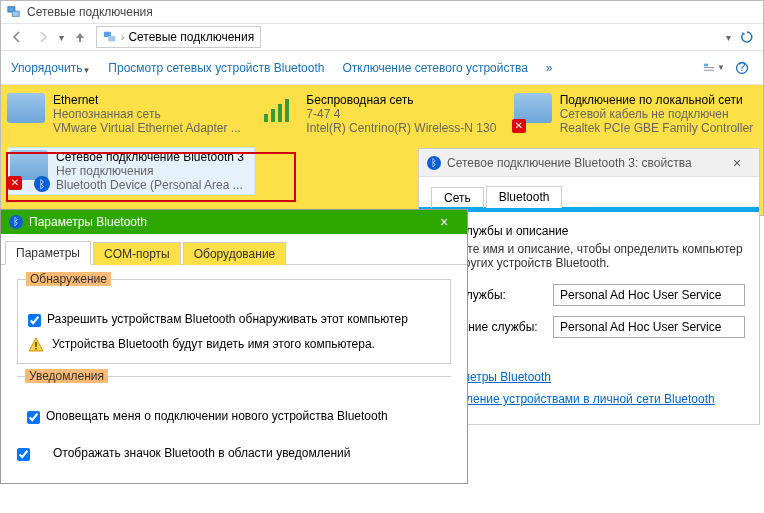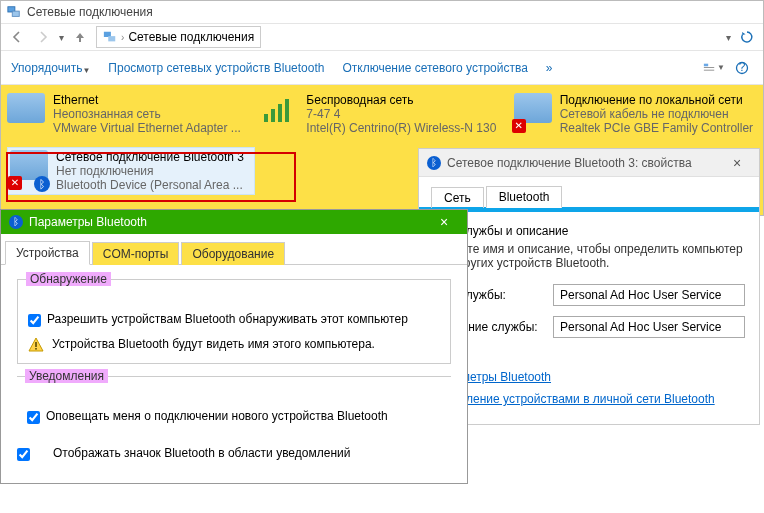--- a/index.html
+++ b/index.html
@@ -49,21 +49,21 @@
 .dlg1 { position: absolute; top: 209px; left: 0; width: 468px; background: #fff; border: 1px solid #999; z-index: 2; }
 .dlg1-title { height: 24px; background: #2ea800; color: #fff; display: flex; align-items: center; padding: 0 8px; gap: 6px; }
 .dlg1-title .close { margin-left: auto; width: 30px; text-align: center; color: #fff; font-size: 14px; }
 .dlg1-title .bt-badge { width: 14px; height: 14px; background: #0b5fd1; border-radius: 7px; color: #fff; font-size: 10px; line-height: 14px; text-align: center; }
 .tabs { display: flex; align-items: flex-end; padding: 6px 4px 0 4px; border-bottom: 1px solid #ccc; gap: 0; }
 .tab { padding: 4px 10px; border: 1px solid #ccc; border-bottom: none; background: #fff; margin-right: 2px; position: relative; top: 1px; color: #333; }
 .tab.active { background: #fff; border-bottom: 1px solid #fff; }
 .tab.inactive { background: #fde047; }
 .dlg1-body { padding: 14px 16px 22px 16px; }
 .group { border: 1px solid #ccc; padding: 10px 10px 10px 10px; margin-bottom: 12px; position: relative; }
-.group-title { position: absolute; top: -8px; left: 8px; background: #f0abfc; padding: 0 4px; color: #333; }
+.group-title { position: absolute; top: -8px; left: 8px; background: #fdba74; padding: 0 4px; color: #333; }
 .chk { display: flex; align-items: flex-start; gap: 6px; margin-top: 22px; }
 .chk input { margin-top: 2px; }
 .warn-row { display: flex; align-items: flex-start; gap: 8px; margin-top: 10px; }
 .warn-ico { width: 16px; height: 16px; }
 .distort { display: inline-block; }
 
 
 .dlg2 { position: absolute; top: 148px; left: 418px; width: 342px; background: #fff; border: 1px solid #ccc; z-index: 1; }
 .dlg2-title { height: 28px; background: #f0f0f0; display: flex; align-items: center; padding: 0 8px; gap: 6px; border-bottom: 1px solid #e0e0e0; }
 .dlg2-title .close { margin-left: auto; width: 28px; text-align: center; color: #555; font-size: 14px; }
@@ -218,21 +218,21 @@
 <div class="hl-red" id="hl-obnar"></div>
 <div class="hl-red" id="hl-link"></div>
 
 <div class="dlg1">
   <div class="dlg1-title">
     <span class="bt-badge">ᛒ</span>
     <span>Параметры Bluetooth</span>
     <span class="close">×</span>
   </div>
   <div class="tabs">
-    <div class="tab active">Устройства</div>
+    <div class="tab active">Параметры</div>
     <div class="tab inactive">COM-порты</div>
     <div class="tab inactive">Оборудование</div>
   </div>
   <div class="dlg1-body">
     <div class="group">
       <div class="group-title">Обнаружение</div>
       <label class="chk">
         <input type="checkbox" checked="" style="">
         <span class="distort">Разрешить устройствам Bluetooth обнаруживать этот компьютер</span>
       </label>

